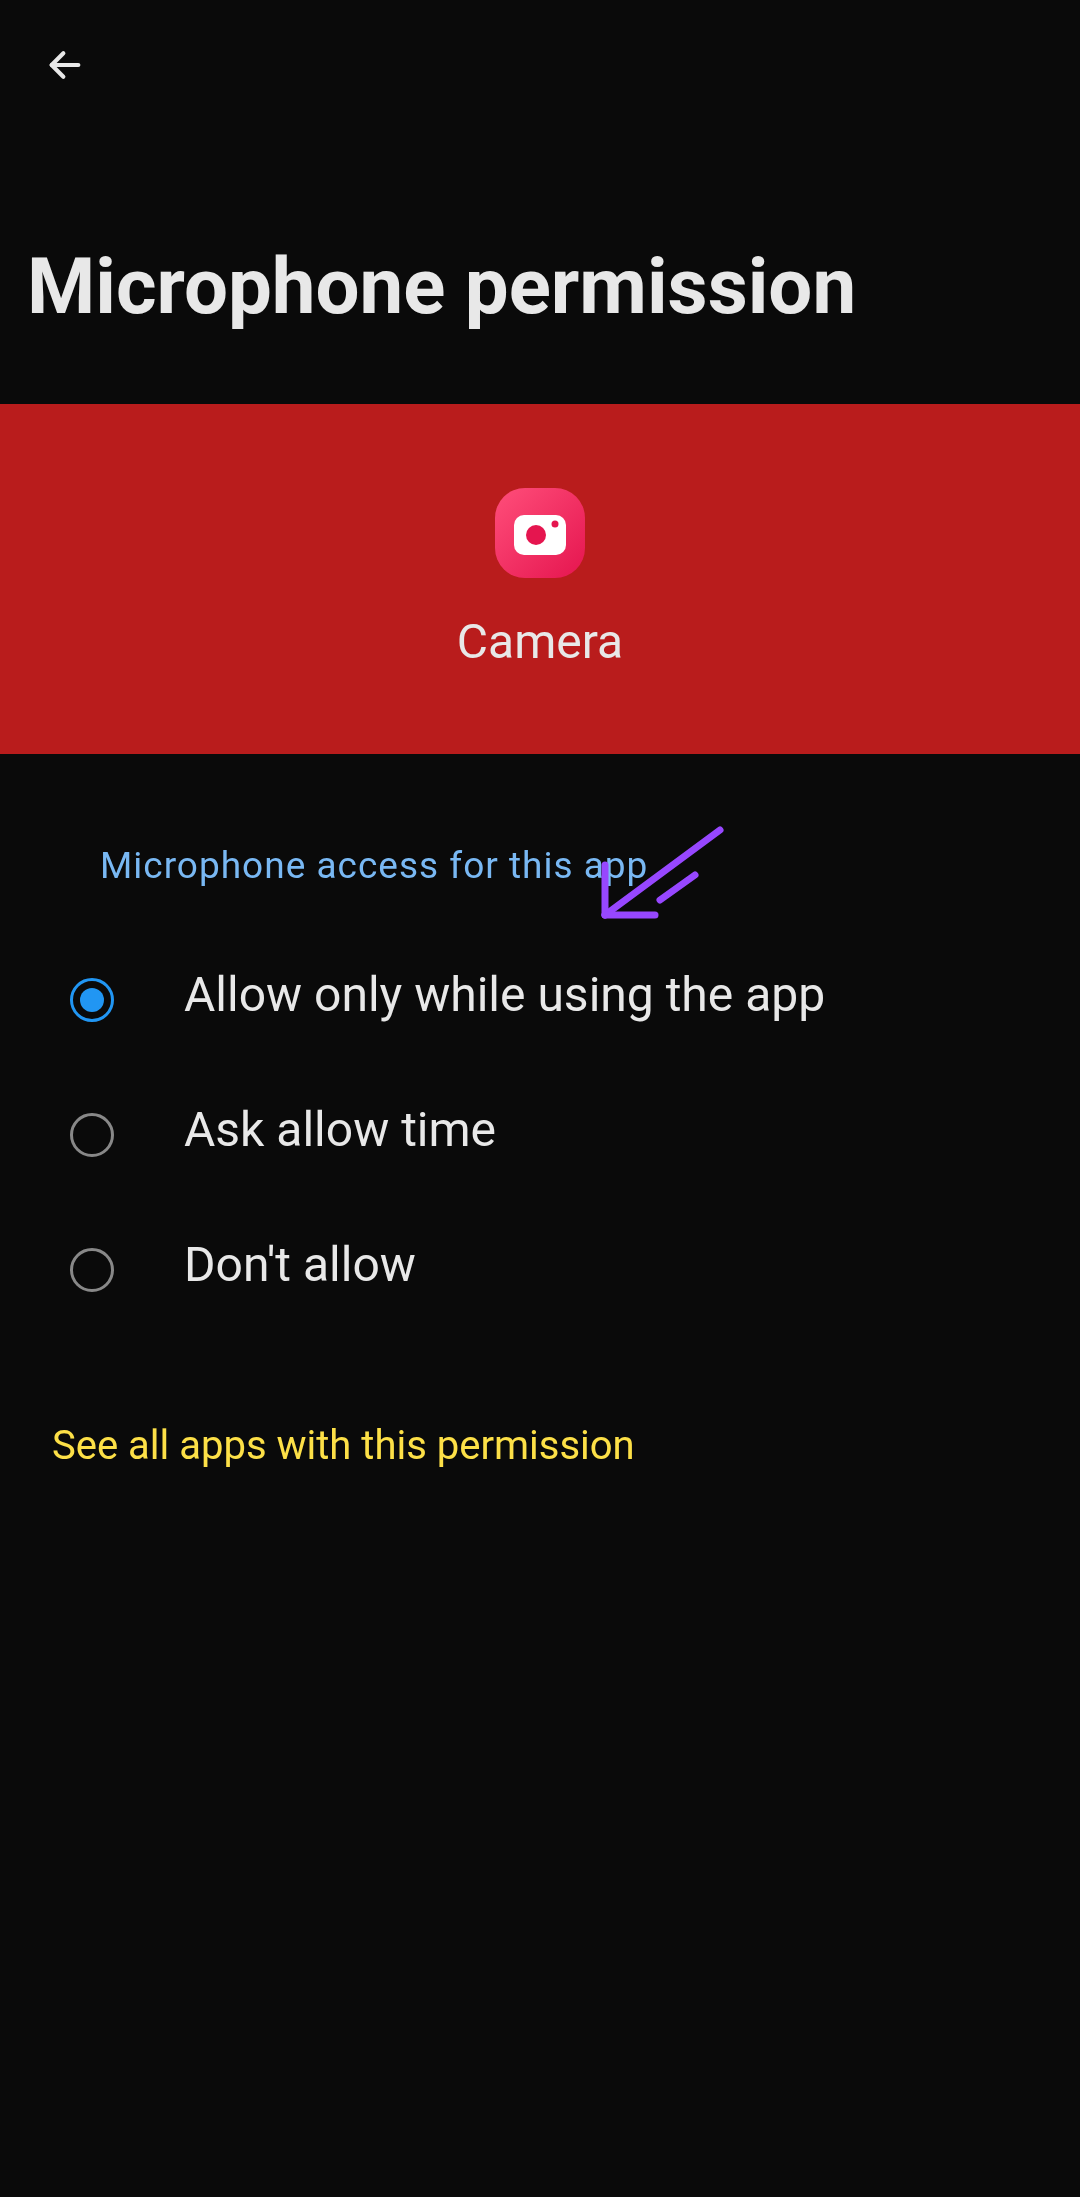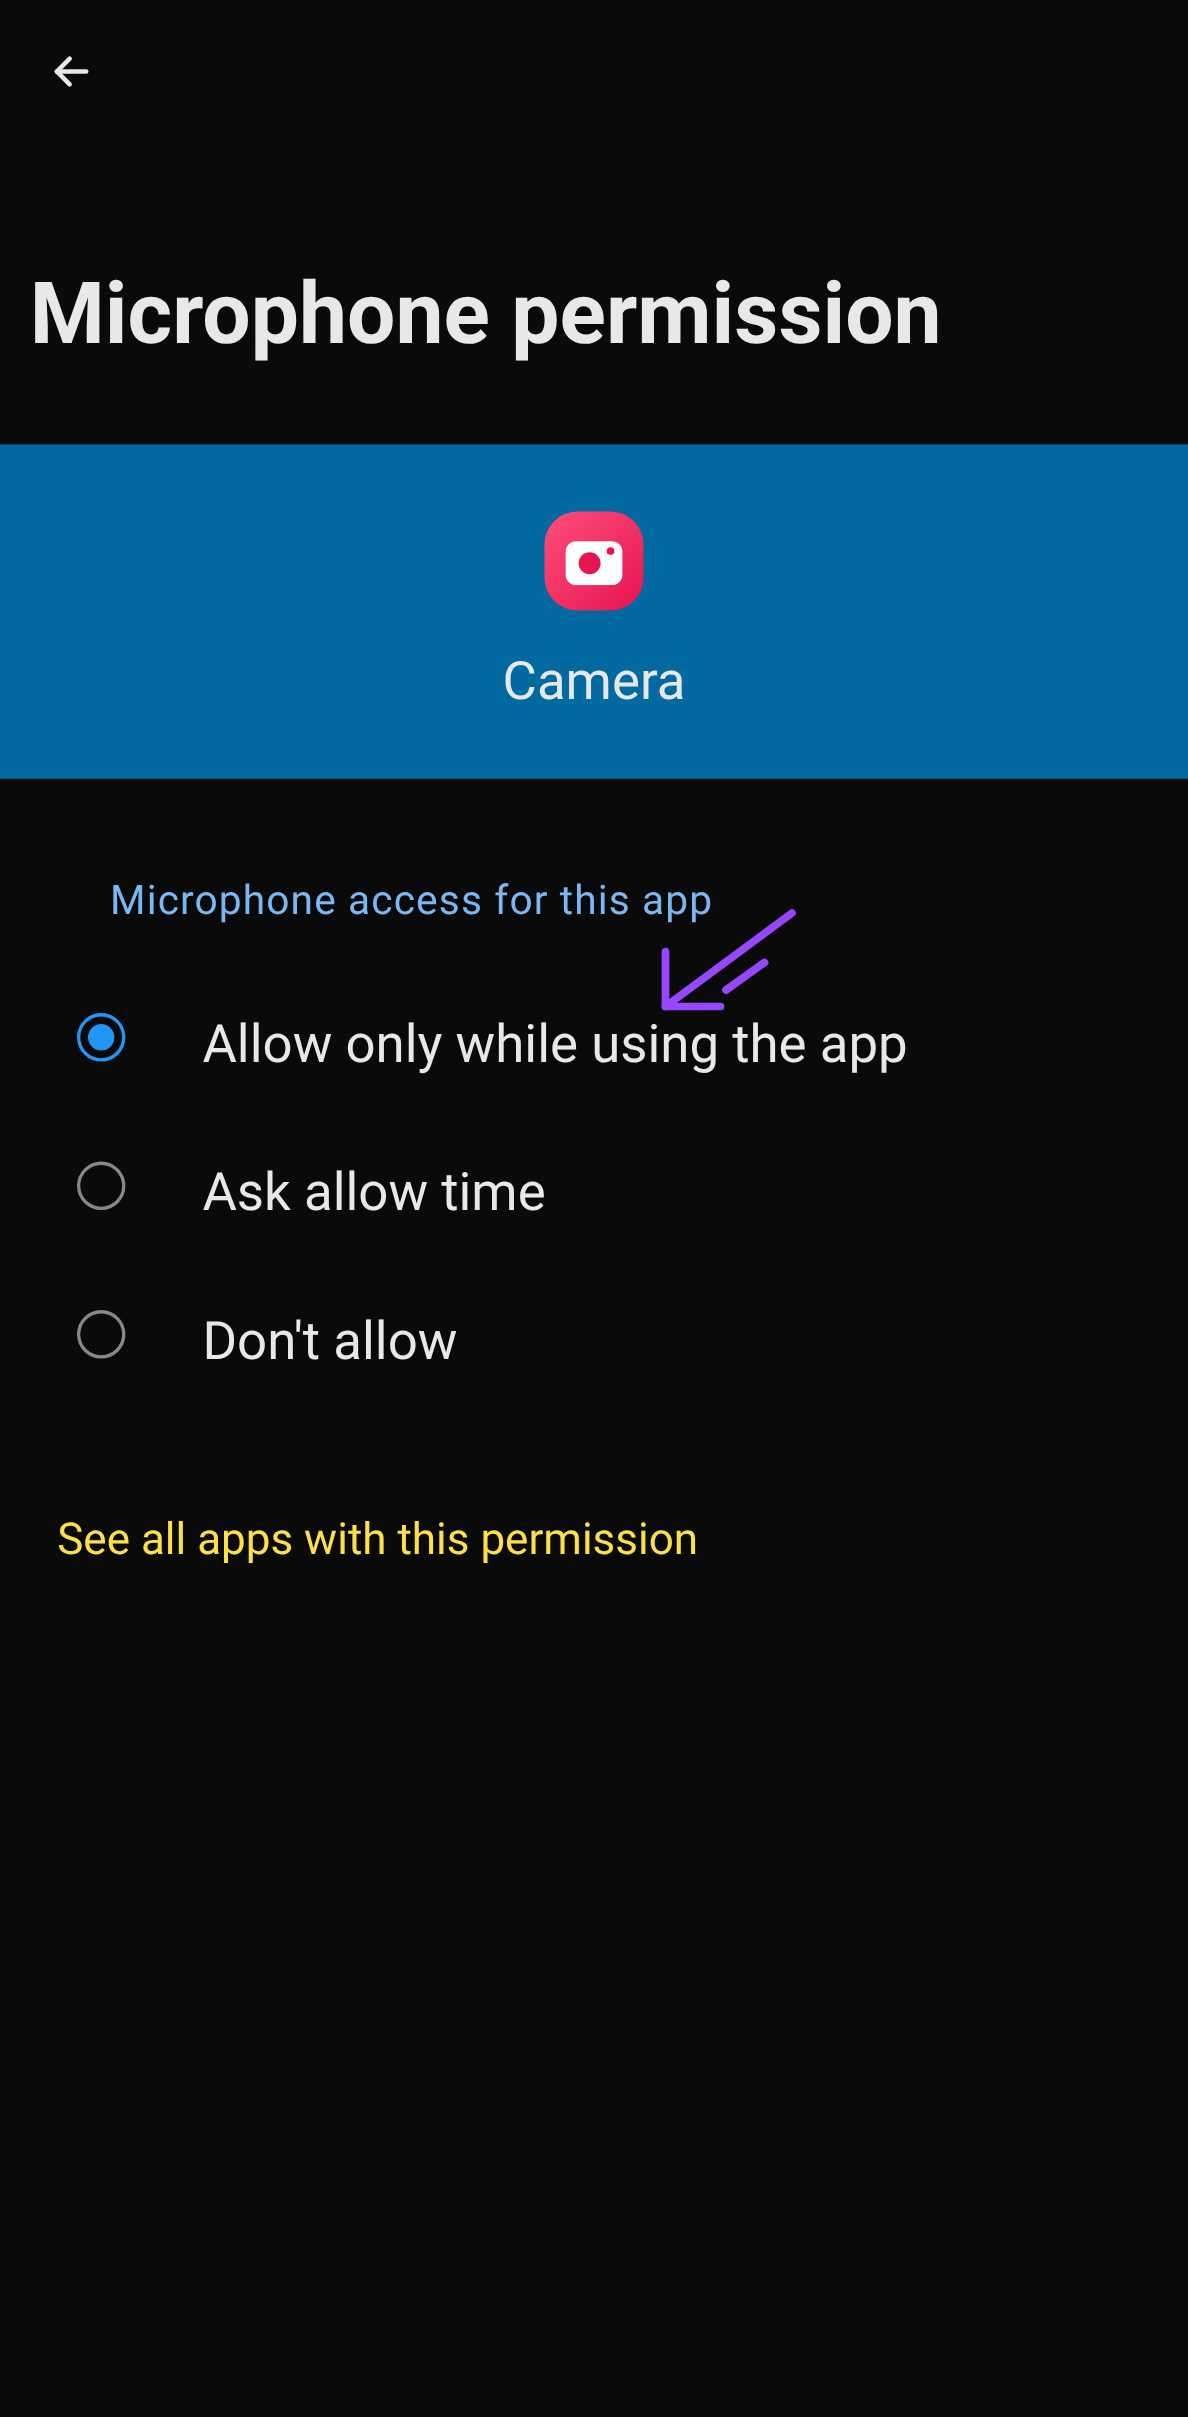--- a/index.html
+++ b/index.html
@@ -32,22 +32,22 @@
     
     .page-title {
       font-size: 78px;
       font-weight: 700;
       color: #e8e8e8;
       padding: 150px 55px 70px 27px;
       line-height: 1.2;
     }
     
     .app-section {
-      background: #0369a1;
-      padding: 61px 0;
+      background: #b91c1c;
+      padding: 84px 0;
       display: flex;
       flex-direction: column;
       align-items: center;
       gap: 35px;
     }
     
     .app-icon {
       width: 90px;
       height: 90px;
       background: linear-gradient(135deg, #ff4e7a 0%, #e5154f 100%);
@@ -69,21 +69,21 @@
       padding: 90px 70px 20px 100px;
       letter-spacing: 1px;
     }
     
     .options-list {
       padding: 20px 0;
     }
     
     .option-row {
       display: flex;
-      align-items: flex-start;
+      align-items: flex-end;
       padding: 40px 70px;
       cursor: pointer;
       gap: 70px;
     }
     
     .radio-outer {
       width: 44px;
       height: 44px;
       border-radius: 50%;
       border: 3px solid #888;

